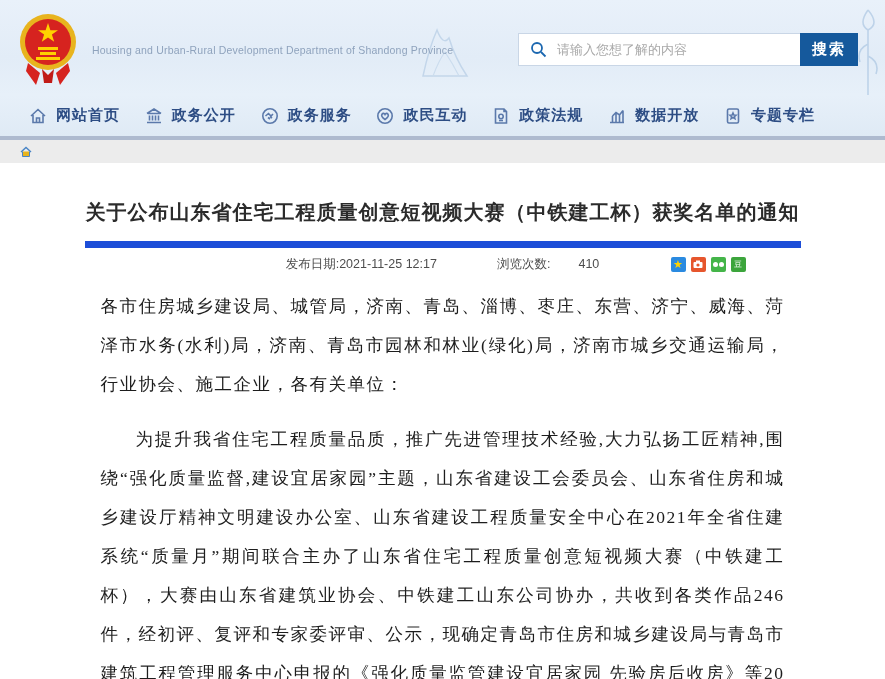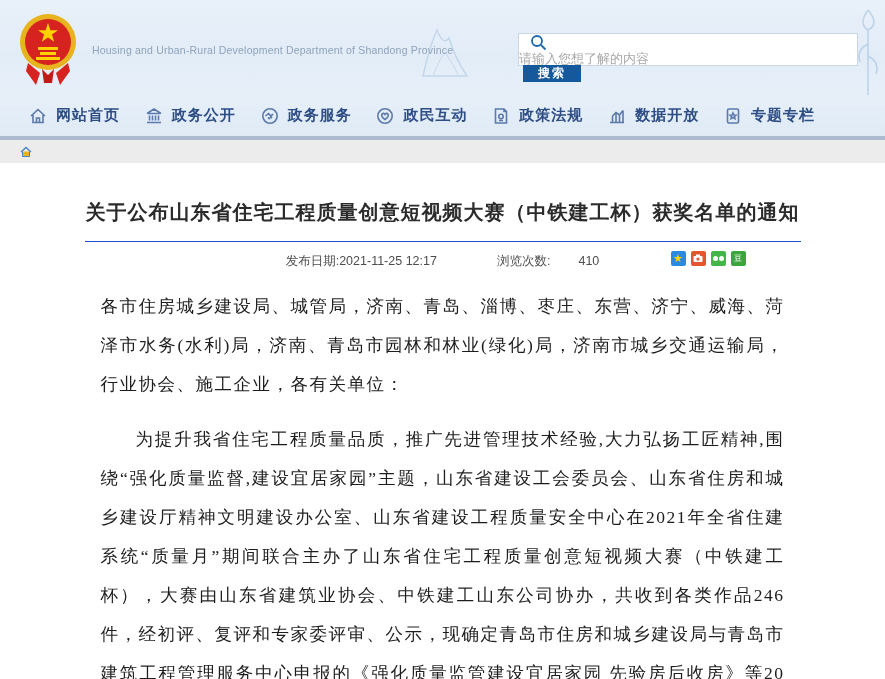--- a/index.html
+++ b/index.html
@@ -16,30 +16,30 @@
     overflow:hidden;
   }
   .decor { position:absolute; pointer-events:none; opacity:.55; }
   .header-inner { position:relative; display:flex; align-items:center; height:100%; padding-left:18px; }
   .emblem { width:60px; height:78px; margin-right:14px; flex:0 0 auto; }
   .titles { display:flex; flex-direction:column; justify-content:center; }
   .site-title { font-size:31px; font-weight:bold; color:#1568b4; letter-spacing:2px; line-height:1.15; }
   .site-subtitle { font-size:10.5px; color:#8fa3bd; margin-top:4px; letter-spacing:.2px; }
   .search-wrap {
     position:absolute; left:518px; top:33px; width:340px; height:33px;
-    display:flex; background:#fff; border:1px solid #c9d6e6;flex-direction:column;
+    display:flex; background:#fff; border:1px solid #c9d6e6;
   }
   .search-icon-box { width:38px; display:flex; align-items:center; justify-content:center; }
   .search-input {
     flex:1; border:none; outline:none; font-size:13px; color:#333; background:transparent;
   }
   .search-input::placeholder { color:#a9a9a9; }
   .search-btn {
     width:58px; height:33px; margin:-1px -1px -1px 4px; border:none; cursor:pointer;
-    background:#15599c; color:#fff; font-size:12px; font-weight:bold; letter-spacing:2px;
+    background:#15599c; color:#fff; font-size:15px; font-weight:bold; letter-spacing:2px;
   }
   
   .main-nav {
     height:41px; background:linear-gradient(180deg,#e7f0f9,#dfeaf5);
     display:flex; align-items:center; justify-content:space-between;
     padding:0 70px 0 28px; position:relative;
   }
   .nav-divider { height:4px; background:#aebacf; }
   .nav-item { display:flex; align-items:center; gap:8px; cursor:pointer; }
   .nav-item svg { width:20px; height:20px; stroke:#5b79ab; fill:none; stroke-width:1.6; }
@@ -49,21 +49,21 @@
     height:23px; background:#ececec; display:flex; align-items:center; padding-left:20px; gap:6px;
   }
   .breadcrumb-text { font-size:12px; color:#4a85c6; }
   
   .article { width:716px; margin:0 auto; }
   .article-title {
     margin-top:36px; text-align:center; font-size:20px; font-weight:bold; color:#2b2b2b;
     letter-spacing:1px; line-height:1.3;
   }
   .meta-row {
-    margin-top:16px; border-top:1px solid #1d4ed8; padding-top:9px;
+    margin-top:16px; border-top:7px solid #1d4ed8; padding-top:9px;
     display:flex; align-items:center; font-size:12.5px; color:#4d4d4d; position:relative; height:30px;
   }
   .meta-center { position:absolute; left:0; right:0; text-align:center; }
   .meta-center .gap { display:inline-block; width:60px; }
   .meta-center .gap-s { display:inline-block; width:28px; }
   .share-box { position:absolute; right:55px; top:9px; display:flex; gap:5px; }
   .share-ic {
     width:15px; height:15px; border-radius:2px; display:flex; align-items:center; justify-content:center;
     font-size:9px; color:#fff; cursor:pointer; line-height:1;
   }

